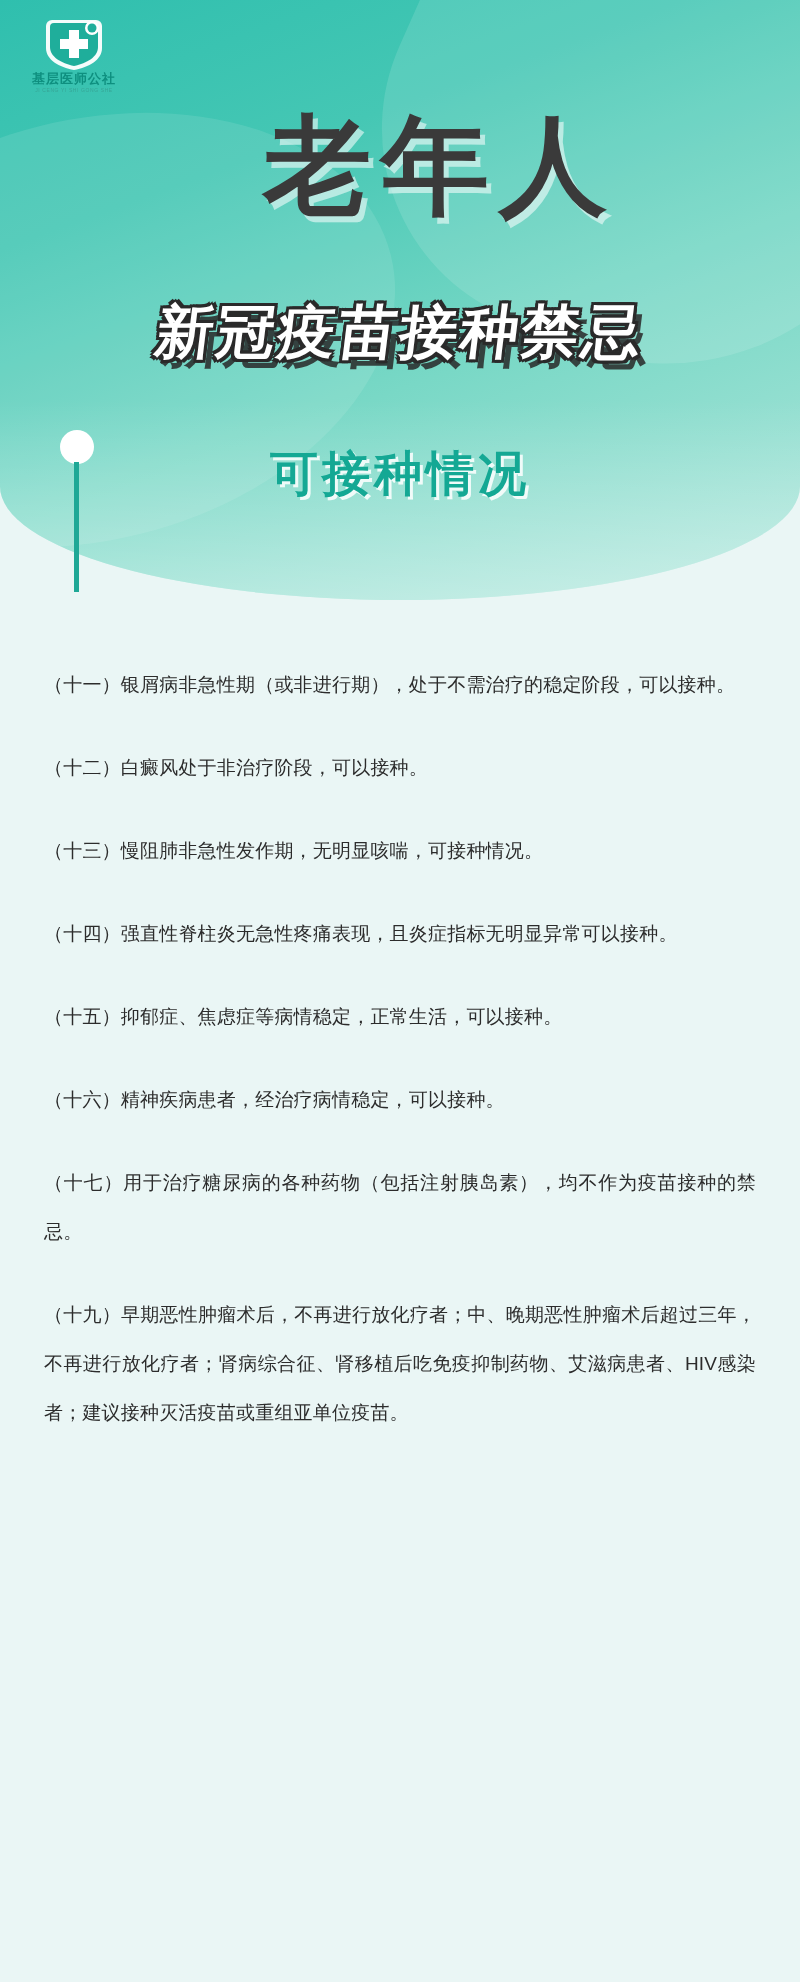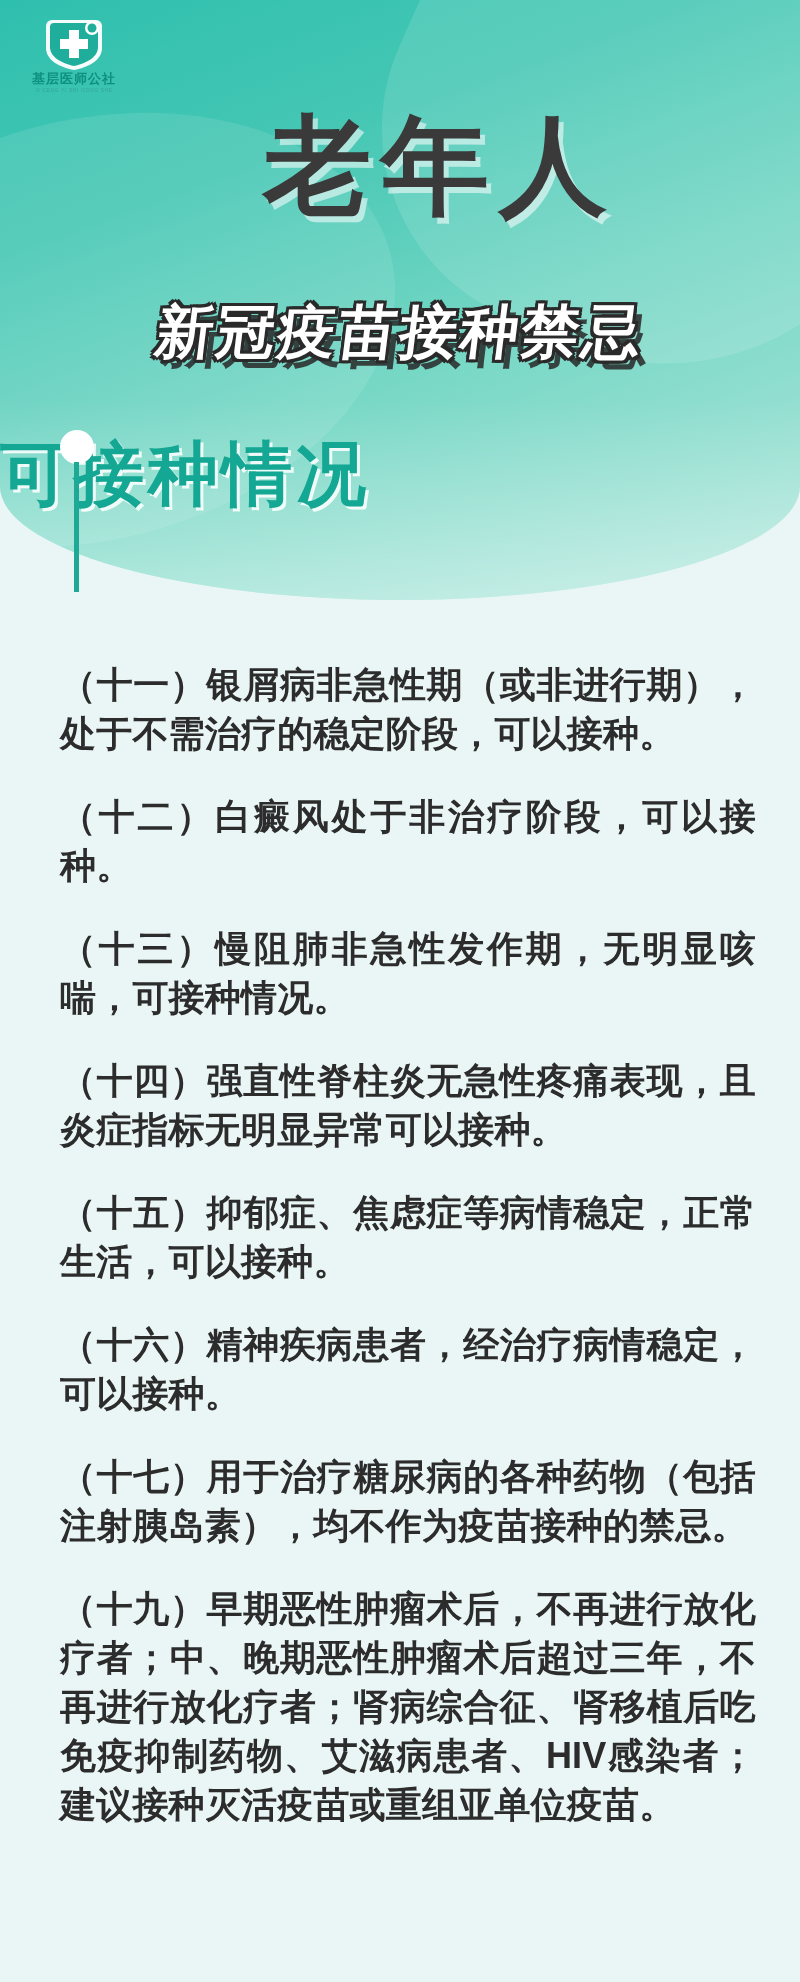--- a/index.html
+++ b/index.html
@@ -128,21 +128,22 @@
     text-shadow:
       3px 0 0 #2a2a2a, -3px 0 0 #2a2a2a, 0 3px 0 #2a2a2a, 0 -3px 0 #2a2a2a,
       3px 3px 0 #2a2a2a, -3px 3px 0 #2a2a2a, 3px -3px 0 #2a2a2a, -3px -3px 0 #2a2a2a,
       9px 9px 0 rgba(40,40,40,0.85);
   }
   .title-section {
     position: absolute;
     top: 440px;
     left: 0;
     width: 800px;
-    font-size: 70px;
+    text-align: center;
+    font-size: 48px;
     line-height: 68px;
     font-weight: bold;
     color: #14a894;
     letter-spacing: 4px;
     text-shadow: 3px 3px 0 rgba(255,255,255,0.85);
     z-index: 5;
   }
 
   
   .pin-dot {
@@ -169,25 +170,25 @@
   .content {
     position: absolute;
     top: 660px;
     left: 0;
     width: 800px;
     padding: 0 44px;
     box-sizing: border-box;
     z-index: 4;
   }
   .para {
-    font-size: 36px;
+    font-size: 19px;
     line-height: 49px;
     color: #2c2c2c;
-    font-weight: bold;
-    margin: 0 0 34px 16px;
+    font-weight: normal;
+    margin: 0 0 34px 0;
     text-align: justify;
     letter-spacing: 0.2px;
   }
   .para:last-child {
     margin-bottom: 0;
   }
 </style>
 </head>
 <body>
 

